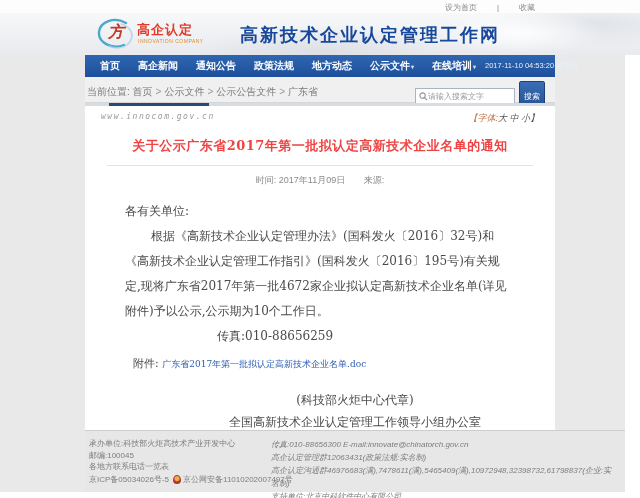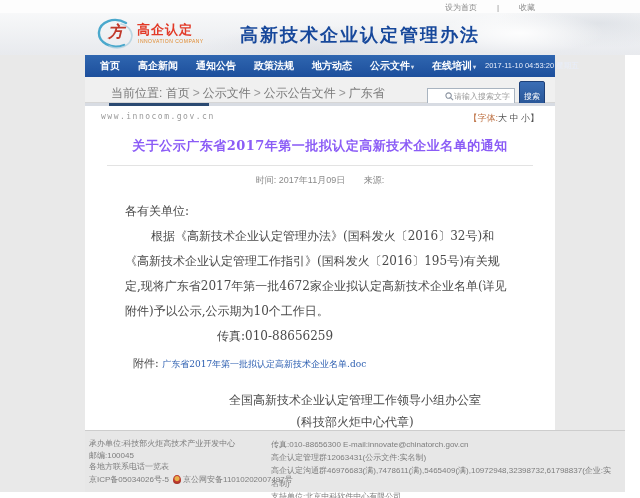--- a/index.html
+++ b/index.html
@@ -36,62 +36,62 @@
   .nav { position:absolute; top:55px; left:85px; width:470px; height:22px;
     background:linear-gradient(#2f66b0,#1d4f9c); display:flex; align-items:center;
     padding:0 6px; color:#fff; }
   .nav-item { font-size:10px; font-weight:bold; color:#fff; padding:0 9px; cursor:pointer; white-space:nowrap; }
   .nav-caret { font-size:6px; opacity:.8; margin-left:1px; }
   .nav-datetime { margin-left:auto; font-size:7.5px; color:#e8eefb; white-space:nowrap; padding-right:2px; }
 
   
   .subbar { position:absolute; top:77px; left:85px; width:470px; height:26px; background:#f0f0f0;
     border-bottom:1px solid #d6d6d6; }
-  .breadcrumb { position:absolute; left:26px; top:8px; font-size:12px; color:#7a7a7a; }
+  .breadcrumb { position:absolute; left:2px; top:8px; font-size:10px; color:#7a7a7a; }
   .breadcrumb a { color:#7a7a7a; text-decoration:none; cursor:pointer; }
   .crumb-sep { margin:0 3px; color:#9a9a9a; }
   .search { position:absolute; right:10px; top:4px; display:flex; align-items:center; }
-  .search-box { width:88px; height:16px; border:1px solid #a9b4c0; background:#fff; display:flex;
-    align-items:center; padding:0 17px; }
+  .search-box { width:100px; height:16px; border:1px solid #a9b4c0; background:#fff; display:flex;
+    align-items:center; padding:0 3px; }
   .search-box svg { flex:0 0 auto; }
   .search-input { border:none; outline:none; width:86px; font-size:8px; color:#555; background:transparent; }
   .search-input::placeholder { color:#9a9a9a; }
   .search-btn { margin-left:4px; width:26px; height:30px; background:linear-gradient(#3a6db5,#24508f);
     color:#fff; font-size:8px; border:1px solid #1d4078; border-radius:2px; cursor:pointer; line-height:13px; }
 
   
   .content { position:absolute; top:103px; left:85px; width:470px; height:327px; background:#fff; }
   .content-topline { height:3px; background:#d8dce3; position:relative; }
   .content-topline .dark { position:absolute; left:24px; top:0; width:100px; height:3px; background:#2b4a72; }
-  .content-head { display:flex; justify-content:space-between; padding:6px 16px 0 16px; }
+  .content-head { display:flex; justify-content:space-between; padding:6px 16px 0 16px;font-style:italic; }
   .site-url { font-size:8px; color:#9a9a9a; letter-spacing:1.5px; font-family:"DejaVu Sans Mono", monospace; }
   .font-tool { font-size:9px; color:#555; }
   .font-tool .warm { color:#c0764a; }
   .font-tool .sizes { cursor:pointer; }
-  .article-title { margin-top:12px; text-align:center; color:#8b5cf6; font-size:13px; font-weight:bold;
+  .article-title { margin-top:12px; text-align:center; color:#ef4444; font-size:13px; font-weight:bold;
     font-family:"DejaVu Serif", serif; letter-spacing:.5px; }
   .meta { margin:10px 22px 0 22px; border-top:1px solid #e3e3e3; padding-top:8px; text-align:center;
     font-size:9px; color:#8a8a8a; }
   .meta span { margin:0 8px; }
   .article-body { padding:12px 40px 0 40px; font-family:"DejaVu Serif", serif; font-size:12px;
     color:#4a4a4a; line-height:25px; }
   .salutation { margin-left:0; }
   .para { text-indent:26px; }
   .fax-line { margin-left:92px; }
   .attachment { margin-left:8px; margin-top:2px; font-size:11px; }
   .attachment a { color:#2a5db0; font-size:9px; text-decoration:none; cursor:pointer; }
   .signature { margin-top:12px; padding-left:70px; text-align:center; line-height:22px; }
   .disclosure { margin-left:38px; margin-top:0; }
   .share-row { margin-top:16px; text-align:right; padding-right:24px; }
 
   
   .footer { position:absolute; top:430px; left:85px; width:540px; height:62px; background:#e7e7e7;
     border-top:1px solid #cdcdcd; display:flex; padding:7px 12px 0 4px; font-size:8px; color:#7d7d7d; }
   .footer-left { width:178px; line-height:11.5px; }
-  .footer-right { flex:1; line-height:13px; padding-left:4px; }
+  .footer-right { flex:1; line-height:13px; padding-left:4px;font-style:italic; }
   .footer a { color:#7d7d7d; text-decoration:none; cursor:pointer; }
   .icp-row { margin-top:1px; white-space:nowrap; }
   .police-badge { display:inline-block; width:8px; height:9px; margin:0 2px -2px 4px;
     background:radial-gradient(circle at 50% 40%, #e8b24a 0 2px, #c23b2e 3px, #8c2a20 100%);
     border-radius:50% 50% 50% 50% / 55% 55% 45% 45%; }
   .police-text { color:#b59a7a; }
 </style>
 </head>
 <body>
 
@@ -108,21 +108,21 @@
       <span class="logo-swoosh">
         <svg width="40" height="34" viewBox="0 0 40 34">
           <path d="M31 6 C19 -1 5 5 4 15 c-1 10 12 18 25 13" fill="none" stroke="#4aa8cc" stroke-width="2.4" stroke-linecap="round"></path>
           <path d="M14 29 c10 5 22 0 23 -10 0 -6 -5 -11 -11 -12" fill="none" stroke="#a9cede" stroke-width="1.6" stroke-linecap="round" opacity="0.75"></path>
         </svg>
       </span>
       <span class="logo-char">方</span>
       <div class="logo-text">高企认定</div>
       <div class="logo-sub">INNOVATION COMPANY</div>
     </div>
-    <h1 class="site-title">高新技术企业认定管理办法</h1>
+    <h1 class="site-title">高新技术企业认定管理工作网</h1>
   </div>
 
   <div class="backdrop"></div>
 
   <div class="nav">
     <span class="nav-item">首页</span>
     <span class="nav-item">高企新闻</span>
     <span class="nav-item">通知公告</span>
     <span class="nav-item">政策法规</span>
     <span class="nav-item">地方动态</span>
@@ -165,22 +165,22 @@
     </div>
     <div class="article-body">
       <p class="salutation">各有关单位:</p>
       <p class="para">根据《高新技术企业认定管理办法》(国科发火〔2016〕32号)和《高新技术企业认定管理工作指引》(国科发火〔2016〕195号)有关规定,现将广东省2017年第一批4672家企业拟认定高新技术企业名单(详见附件)予以公示,公示期为10个工作日。</p>
       <p class="fax-line">传真:010-88656259</p>
       <p class="attachment">
         <span>附件:</span>
         <a>广东省2017年第一批拟认定高新技术企业名单.doc</a>
       </p>
       <div class="signature">
+        <div>(科技部火炬中心代章)</div>
         <div>全国高新技术企业认定管理工作领导小组办公室</div>
-        <div>(科技部火炬中心代章)</div>
         <div>2017年11月9日</div>
       </div>
       <p class="disclosure">(此件主动公开)</p>
       <div class="share-row">
         
         
       </div>
     </div>
   </div>
 
@@ -188,19 +188,19 @@
     <div class="footer-left">
       <div>承办单位:科技部火炬高技术产业开发中心</div>
       <div>邮编:100045</div>
       <div><a>各地方联系电话一览表</a></div>
       <div class="icp-row">
         <a>京ICP备05034026号-5</a><span class="police-badge"></span><a class="police-text">京公网安备11010202007497号</a>
       </div>
     </div>
     <div class="footer-right">
       <div>传真:010-88656300  E-mail:innovate@chinatorch.gov.cn</div>
-      <div>高企认定管理群12063431(公示文件:实名制)</div>
+      <div>高企认定管理群12063431(政策法规:实名制)</div>
       <div>高企认定沟通群46976683(满),7478611(满),5465409(满),10972948,32398732,61798837(企业:实名制)</div>
       <div>支持单位:北京中科软件中心有限公司</div>
     </div>
   </div>
 
 </div>
 
 </body></html>

